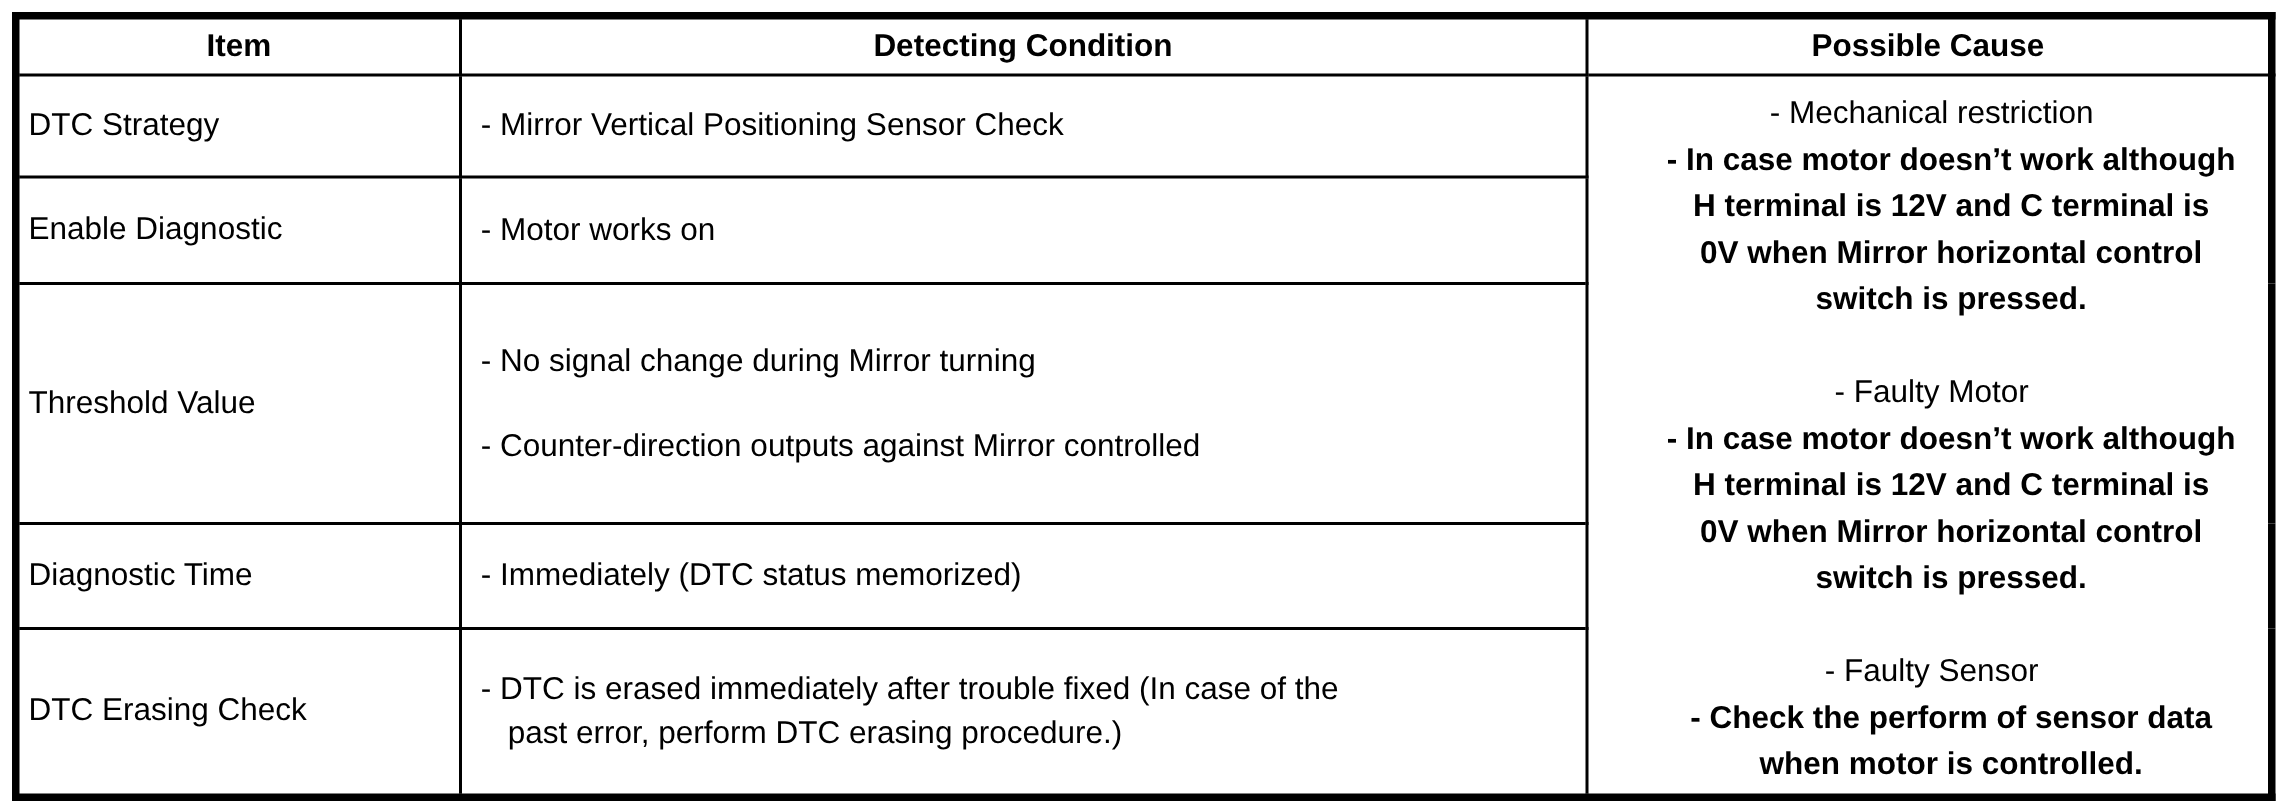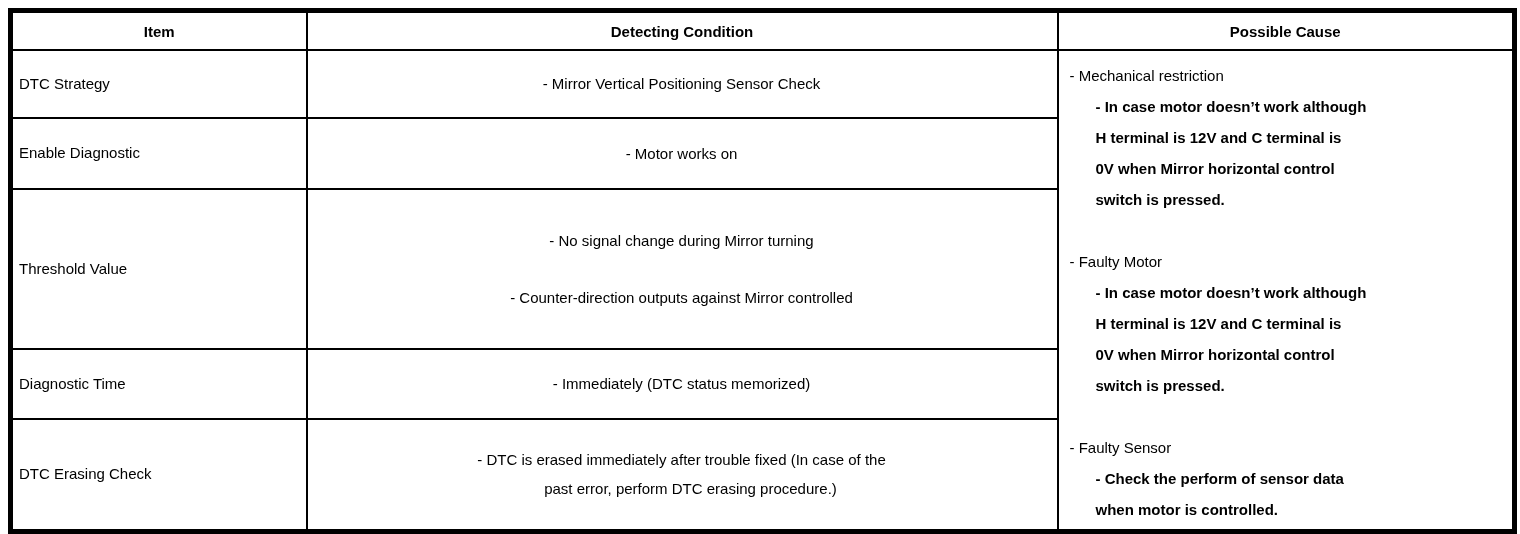--- a/index.html
+++ b/index.html
@@ -21,21 +21,21 @@
     left: 8px;
     top: 8px;
     width: 1504px;
     border-collapse: collapse;
     table-layout: fixed;
     border: 5px solid #000000;
   }
   table.dtc th,
   table.dtc td {
     border: 2px solid #000000;
-    font-size: 15px;
+    font-size: 21px;
     color: #000000;
     overflow: hidden;
   }
   table.dtc th {
     font-weight: bold;
     text-align: center;
     vertical-align: middle;
     height: 36px;
     padding: 0;
   }
@@ -52,31 +52,30 @@
   }
   td.cond-cell {
     vertical-align: middle;
     text-align: left;
     padding: 8px 14px 8px 13px;
     line-height: 29px;
   }
   .bullet { 
     padding-left: 18px;
     text-indent: -18px;
-    text-align: center;
   }
   .bullet .cont {
     text-indent: 0;
     padding-left: 0;
   }
   .bullet + .bullet { margin-top: 28px; }
 
   td.cause-cell {
     vertical-align: top;
-    text-align: left;
+    text-align: center;
     padding: 9px 6px 4px 11px;
     line-height: 31px;
   }
   .cause-block + .cause-block { margin-top: 31px; }
   .cause-detail { margin-left: 26px; font-weight: bold; }
 </style>
 </head>
 <body>
 
 <div class="page">

